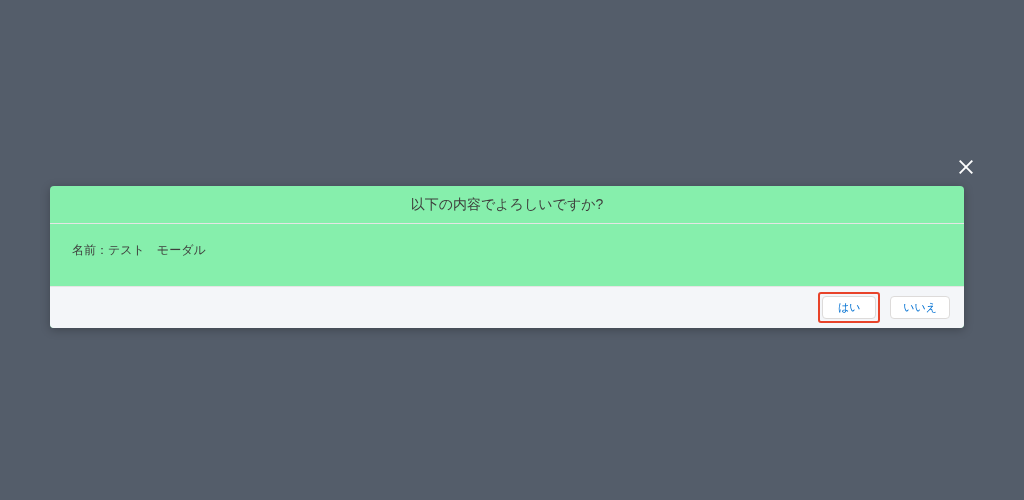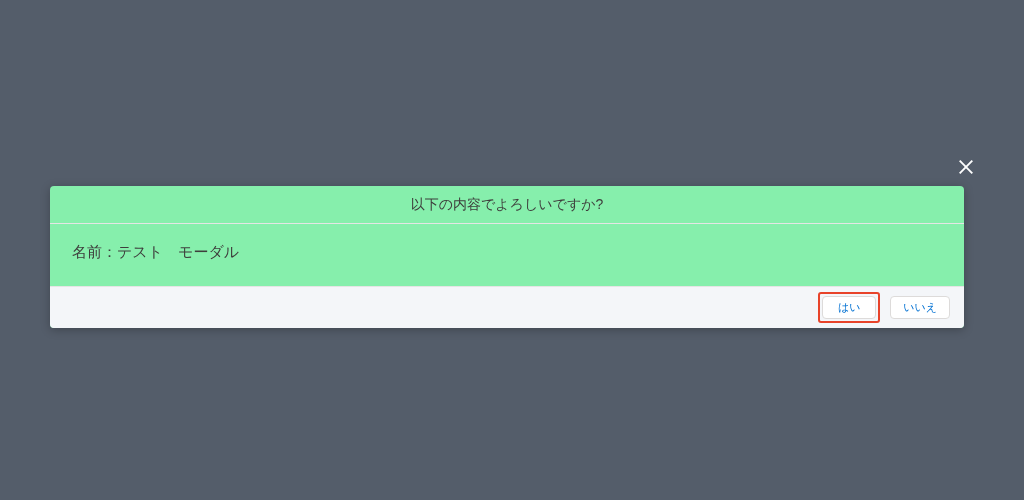--- a/index.html
+++ b/index.html
@@ -113,21 +113,21 @@
     position: absolute; left: 50px; top: 186px; width: 914px;
     background: #86efac; border-radius: 4px; overflow: hidden;
     box-shadow: 0 2px 10px rgba(0,0,0,.25);
   }
   .modal-head {
     height: 38px; display: flex; align-items: center; justify-content: center;
     border-bottom: 1px solid #e5e5e5;
   }
   .modal-title { font-size: 14px; color: #3e3e3c; }
   .modal-body { padding: 17px 22px 20px 22px; min-height: 62px; }
-  .modal-line { font-size: 15px; color: #3e3e3c; line-height: 1.5; }
+  .modal-line { font-size: 12px; color: #3e3e3c; line-height: 1.5; }
   .modal-foot {
     background: #f4f6f9; border-top: 1px solid #e5e5e5;
     height: 42px; display: flex; align-items: center; justify-content: flex-end;
     padding-right: 14px; gap: 10px;
   }
   .btn {
     min-width: 54px; height: 23px; padding: 0 12px;
     border: 1px solid #dddbda; border-radius: 4px; background: #fff;
     color: #0070d2; font-size: 11px; line-height: 21px; text-align: center;
     font-family: Liberation Sans, sans-serif; cursor: pointer;

